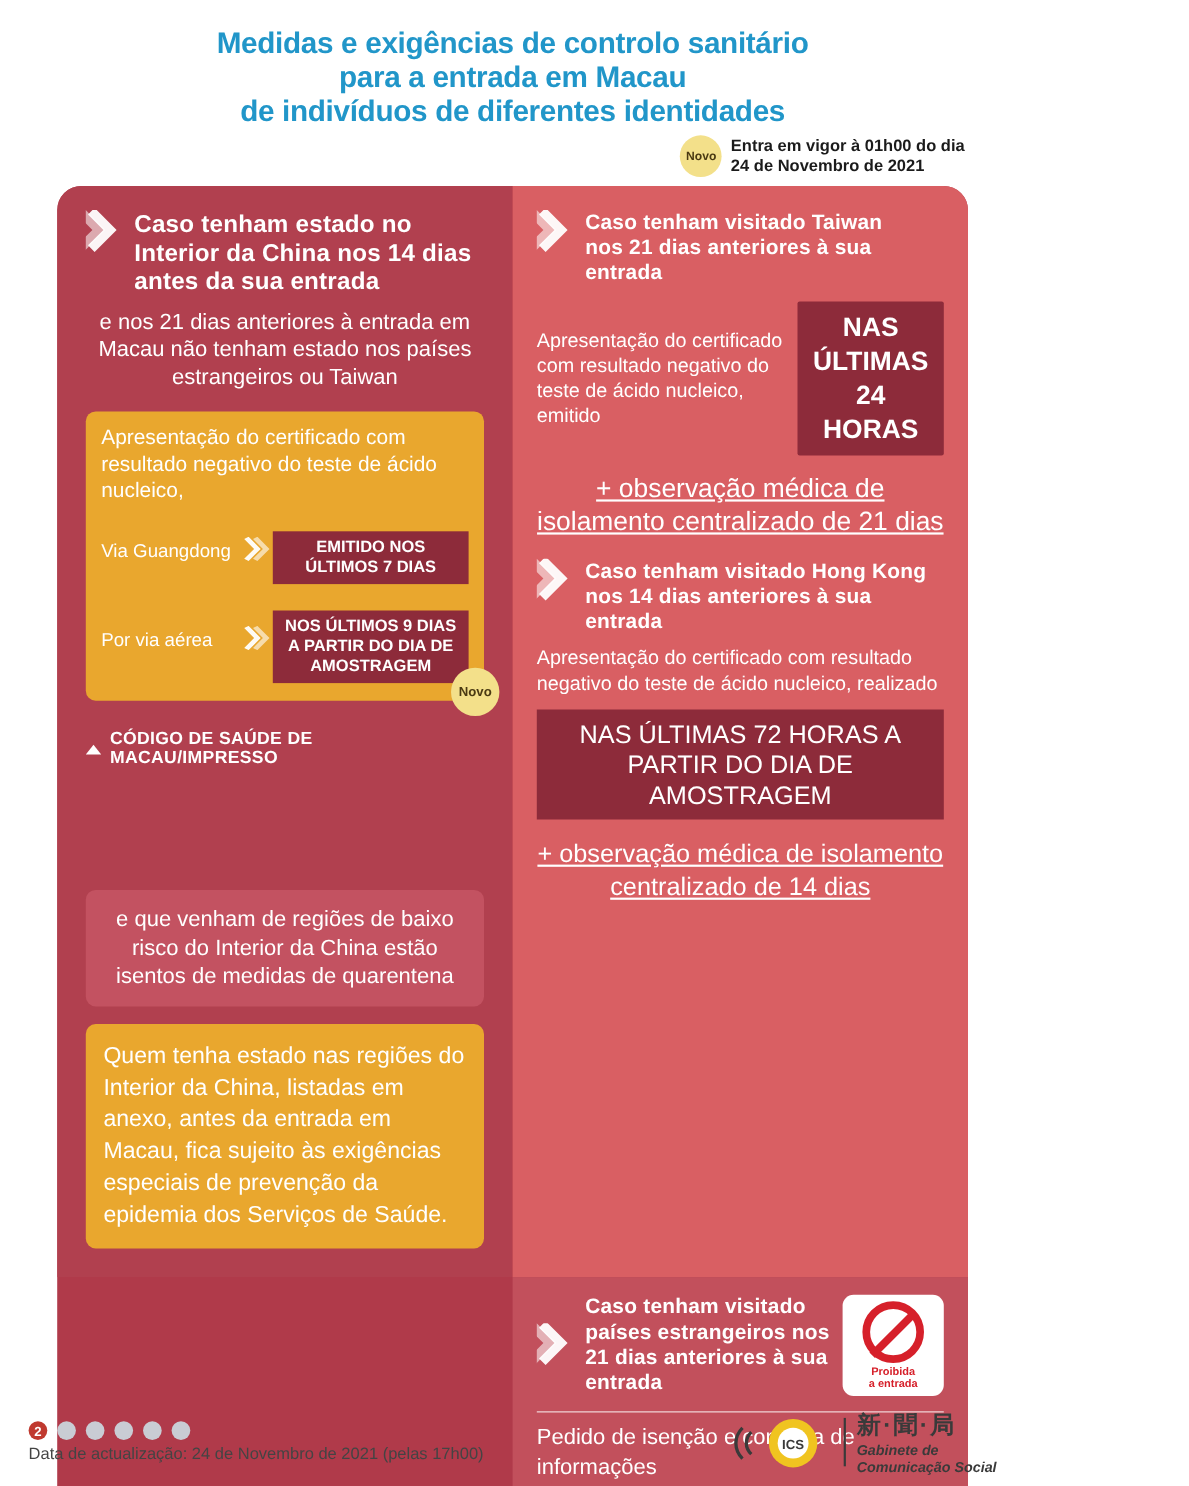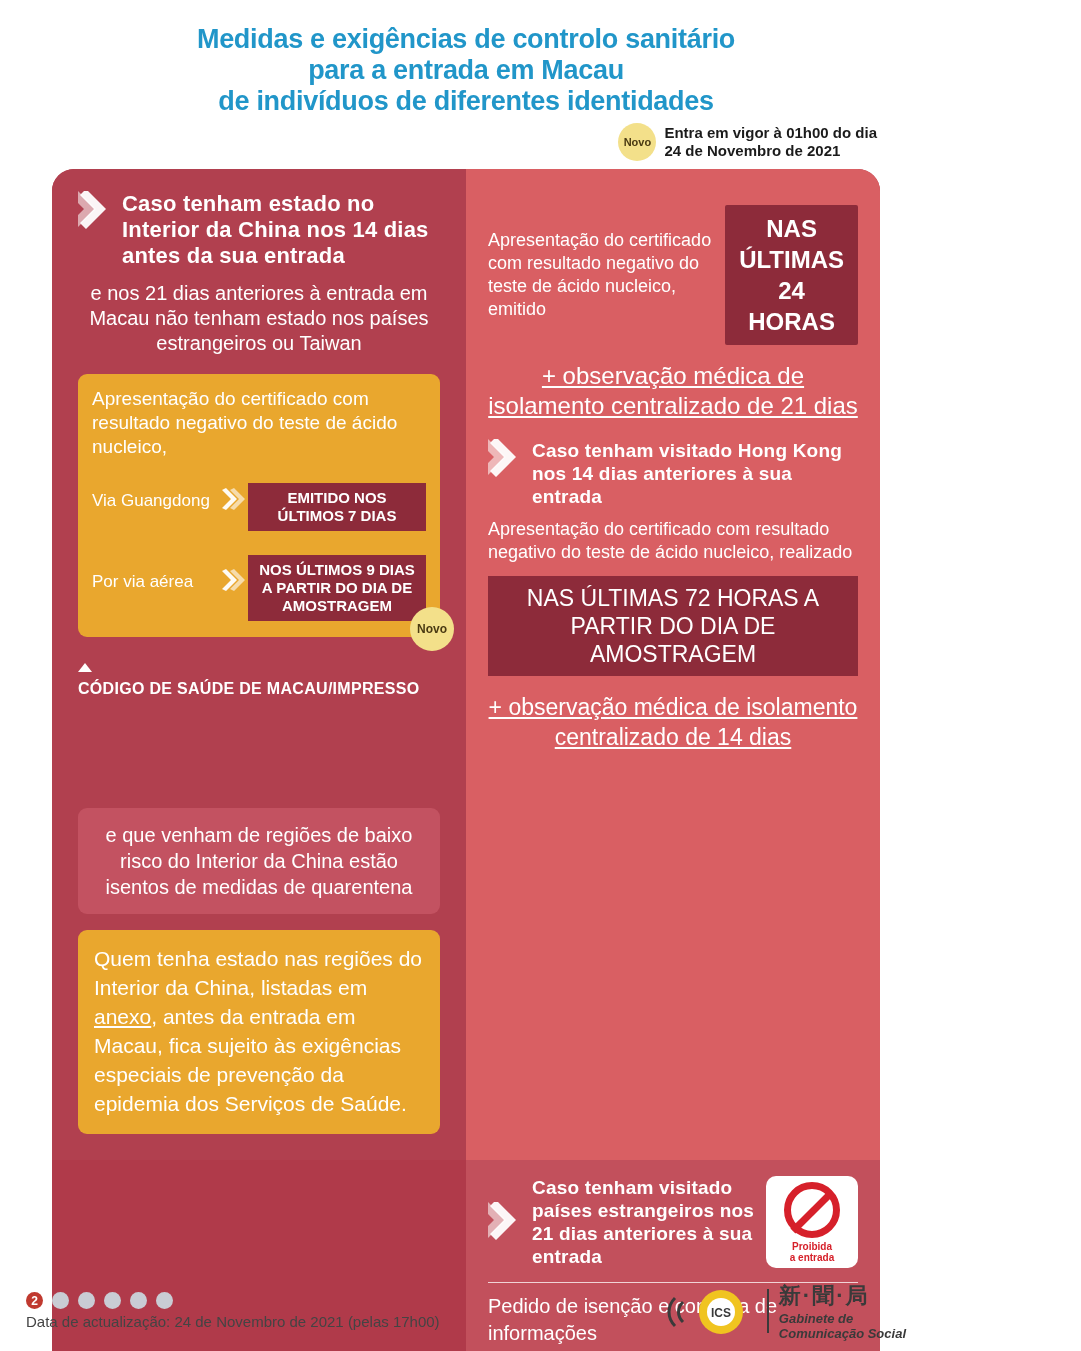--- a/index.html
+++ b/index.html
@@ -153,24 +153,23 @@
     right: -14px; bottom: -14px;
     width: 44px; height: 44px;
     border-radius: 50%;
     background: #f3e08a;
     color: #4a3a12;
     font-size: 12px; font-weight: bold;
     display: flex; align-items: center; justify-content: center;
   }
 
   .code-row {
-    display: flex; align-items: flex-start;
+    display: flex; align-items: center;
     margin-top: 26px;
     gap: 8px;
-    flex-direction: column;
   }
   .tri-up {
     width: 0; height: 0;
     border-left: 7px solid transparent;
     border-right: 7px solid transparent;
     border-bottom: 9px solid #fff;
   }
   .code-txt {
     color: #fff; font-weight: bold; font-size: 16px; letter-spacing: 0.3px;
   }
@@ -187,21 +186,21 @@
   }
   .orange-box {
     margin-top: 16px;
     background: #e9a72e;
     border-radius: 9px;
     padding: 14px 16px 16px 16px;
     color: #fff;
     font-size: 21px;
     line-height: 29px;
   }
-  .orange-box .anexo { color: #fff; text-decoration: underline; }
+  .orange-box .anexo { color: #fff; }
 
   
   .r-body {
     color: #fff;
     font-size: 18px;
     line-height: 23px;
   }
   .r-flexrow { display: flex; align-items: center; gap: 10px; margin-top: 14px; }
   .dark-pill {
     background: #8d2b3a;
@@ -370,20 +369,32 @@
 
       <div class="lowrisk">e que venham de regiões de baixo risco do Interior da China estão isentos de medidas de quarentena</div>
 
       <div class="orange-box">
         <span>Quem tenha estado nas regiões do Interior da China, listadas em </span><span class="anexo">anexo</span><span>, antes da entrada em Macau, fica sujeito às exigências especiais de prevenção da epidemia dos Serviços de Saúde.</span>
       </div>
     </div>
 
     <div class="col-right">
 
+      <div class="head-row">
+        <span class="chev">
+          <svg width="34" height="40" viewBox="0 0 34 40">
+            <path d="M2 4 L16 18 L2 32 L8 38 L28 18 L8 -2 Z" fill="#ffffff" opacity="0.95"></path>
+            <path d="M-8 4 L6 18 L-8 32 L-2 38 L18 18 L-2 -2 Z" fill="#ffffff" opacity="0.55"></path>
+          </svg>
+        </span>
+        <span class="head-txt sm">
+          <span>Caso tenham visitado Taiwan</span><br>
+          <span>nos 21 dias anteriores à sua entrada</span>
+        </span>
+      </div>
 
       <div class="r-flexrow">
         <div class="r-body" style="flex:1 1 auto;">Apresentação do certificado com resultado negativo do teste de ácido nucleico, emitido</div>
         <div class="dark-pill">
           <span>NAS ÚLTIMAS</span><br>
           <span>24 HORAS</span>
         </div>
       </div>
 
       <div class="underline-txt">+ observação médica de isolamento centralizado de 21 dias</div>

